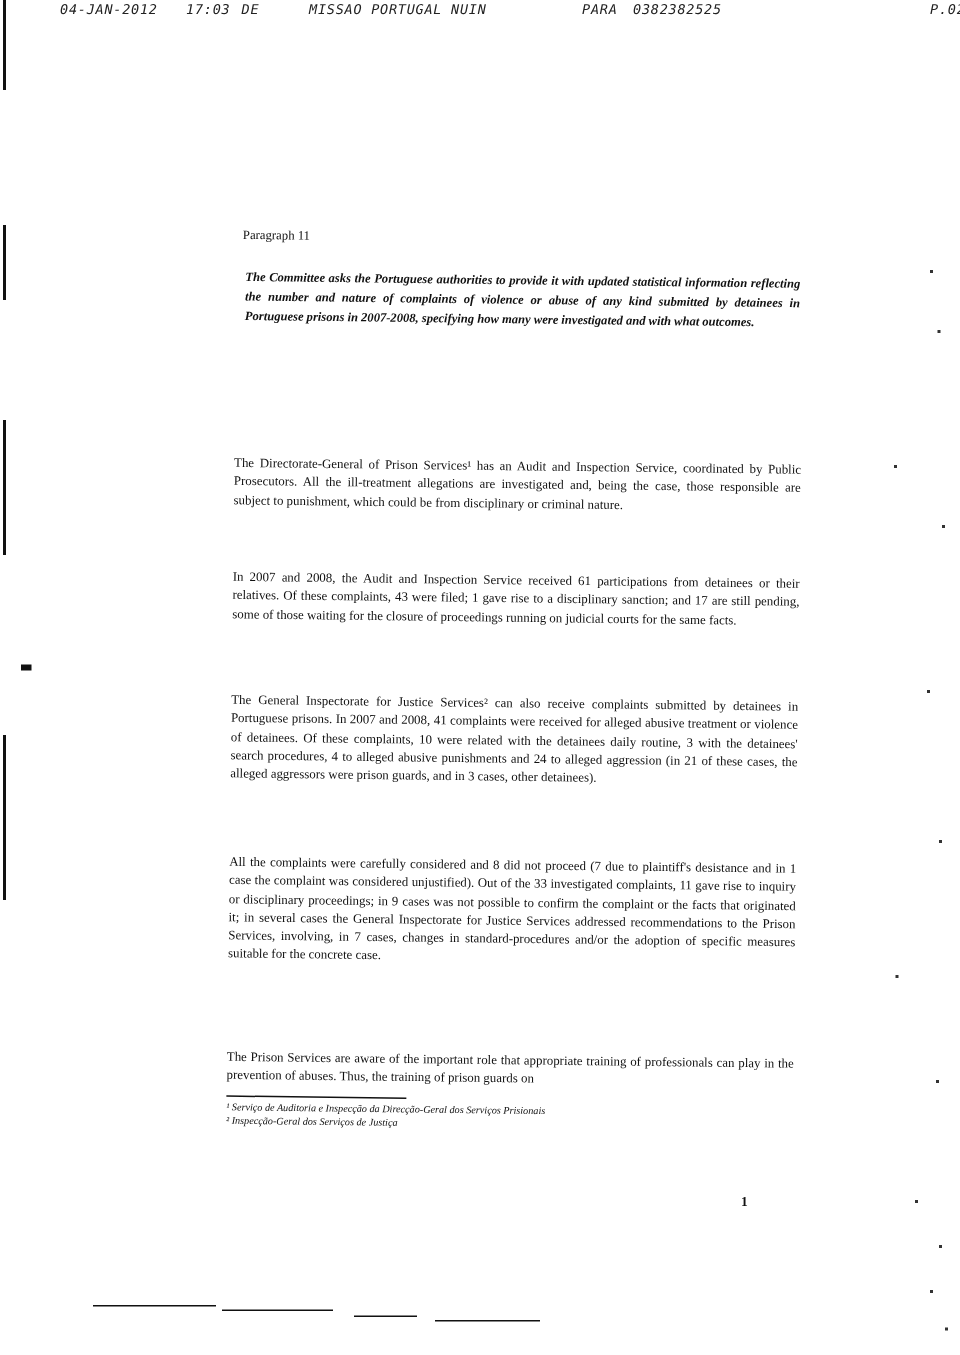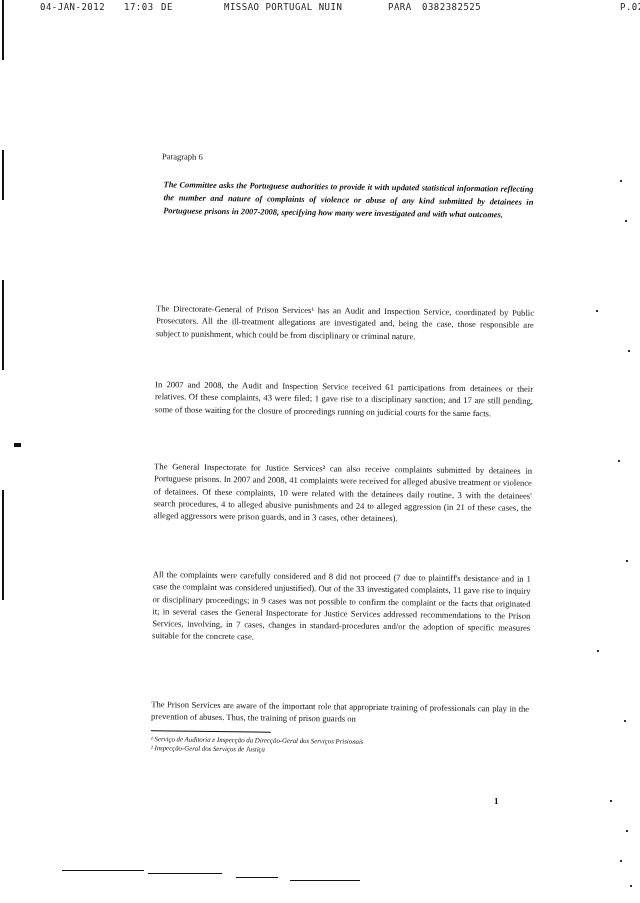--- a/index.html
+++ b/index.html
@@ -5,21 +5,21 @@
     html, body { margin: 0; padding: 0; background: #ffffff; }
     body {
       width: 640px; height: 903px; position: relative; overflow: hidden;
       font-family: "Liberation Serif", serif; color: #111;
     }
     .fax-header {
       position: absolute; top: 0; left: 0; width: 640px; height: 14px;
       font-family: "DejaVu Sans Mono", monospace; font-size: 9px; color: #222;
       letter-spacing: 0.5px;
     }
-    .fax-header span { position: absolute; top: 2px; white-space: nowrap; }
+    .fax-header span { position: absolute; top: 2px; white-space: nowrap; font-style: italic; }
     .left-edge {
       position: absolute; left: 2px; width: 2px; background: #111;
     }
     .page {
       position: absolute; left: 140px; top: 150px; width: 400px;
       transform: rotate(0.7deg); transform-origin: left top;
       font-size: 8.6px; line-height: 12.3px;
     }
     .heading { position: absolute; left: 22px; top: 0px; font-size: 8.5px; }
     .question {
@@ -50,34 +50,34 @@
     .speck { position: absolute; width: 2px; height: 2px; background: #333; }
     .blob { position: absolute; left: 14px; top: 443px; width: 7px; height: 4px; background: #111; }
   </style>
 </head>
 <body>
 
 <div class="fax-header">
   <span style="left:40px">04-JAN-2012</span>
   <span style="left:124px">17:03</span>
   <span style="left:161px">DE</span>
-  <span style="left:224px">MISSAO PORTUGAL NUIN</span>
+  <span style="left:206px">MISSAO PORTUGAL NUIN</span>
   <span style="left:388px">PARA</span>
   <span style="left:422px">0382382525</span>
   <span style="left:620px">P.02</span>
 </div>
 
 <div class="left-edge" style="top:0;height:60px"></div>
 <div class="left-edge" style="top:150px;height:50px"></div>
 <div class="left-edge" style="top:280px;height:90px"></div>
 <div class="left-edge" style="top:490px;height:110px"></div>
 <div class="blob"></div>
 
 <div class="page">
-  <div class="heading">Paragraph 6</div>
+  <div class="heading">Paragraph 11</div>
   <div class="question">The Committee asks the Portuguese authorities to provide it with updated statistical information reflecting the number and nature of complaints of violence or abuse of any kind submitted by detainees in Portuguese prisons in 2007-2008, specifying how many were investigated and with what outcomes.</div>
   <div class="para p1">The Directorate-General of Prison Services¹ has an Audit and Inspection Service, coordinated by Public Prosecutors. All the ill-treatment allegations are investigated and, being the case, those responsible are subject to punishment, which could be from disciplinary or criminal nature.</div>
   <div class="para p2">In 2007 and 2008, the Audit and Inspection Service received 61 participations from detainees or their relatives. Of these complaints, 43 were filed; 1 gave rise to a disciplinary sanction; and 17 are still pending, some of those waiting for the closure of proceedings running on judicial courts for the same facts.</div>
   <div class="para p3">The General Inspectorate for Justice Services² can also receive complaints submitted by detainees in Portuguese prisons. In 2007 and 2008, 41 complaints were received for alleged abusive treatment or violence of detainees. Of these complaints, 10 were related with the detainees daily routine, 3 with the detainees' search procedures, 4 to alleged abusive punishments and 24 to alleged aggression (in 21 of these cases, the alleged aggressors were prison guards, and in 3 cases, other detainees).</div>
   <div class="para p4">All the complaints were carefully considered and 8 did not proceed (7 due to plaintiff's desistance and in 1 case the complaint was considered unjustified). Out of the 33 investigated complaints, 11 gave rise to inquiry or disciplinary proceedings; in 9 cases was not possible to confirm the complaint or the facts that originated it; in several cases the General Inspectorate for Justice Services addressed recommendations to the Prison Services, involving, in 7 cases, changes in standard-procedures and/or the adoption of specific measures suitable for the concrete case.</div>
   <div class="para p5">The Prison Services are aware of the important role that appropriate training of professionals can play in the prevention of abuses. Thus, the training of prison guards on</div>
   <div class="footnote-rule"></div>
   <div class="footnotes">
     <div>¹ Serviço de Auditoria e Inspecção da Direcção-Geral dos Serviços Prisionais</div>
     <div>² Inspecção-Geral dos Serviços de Justiça</div>

